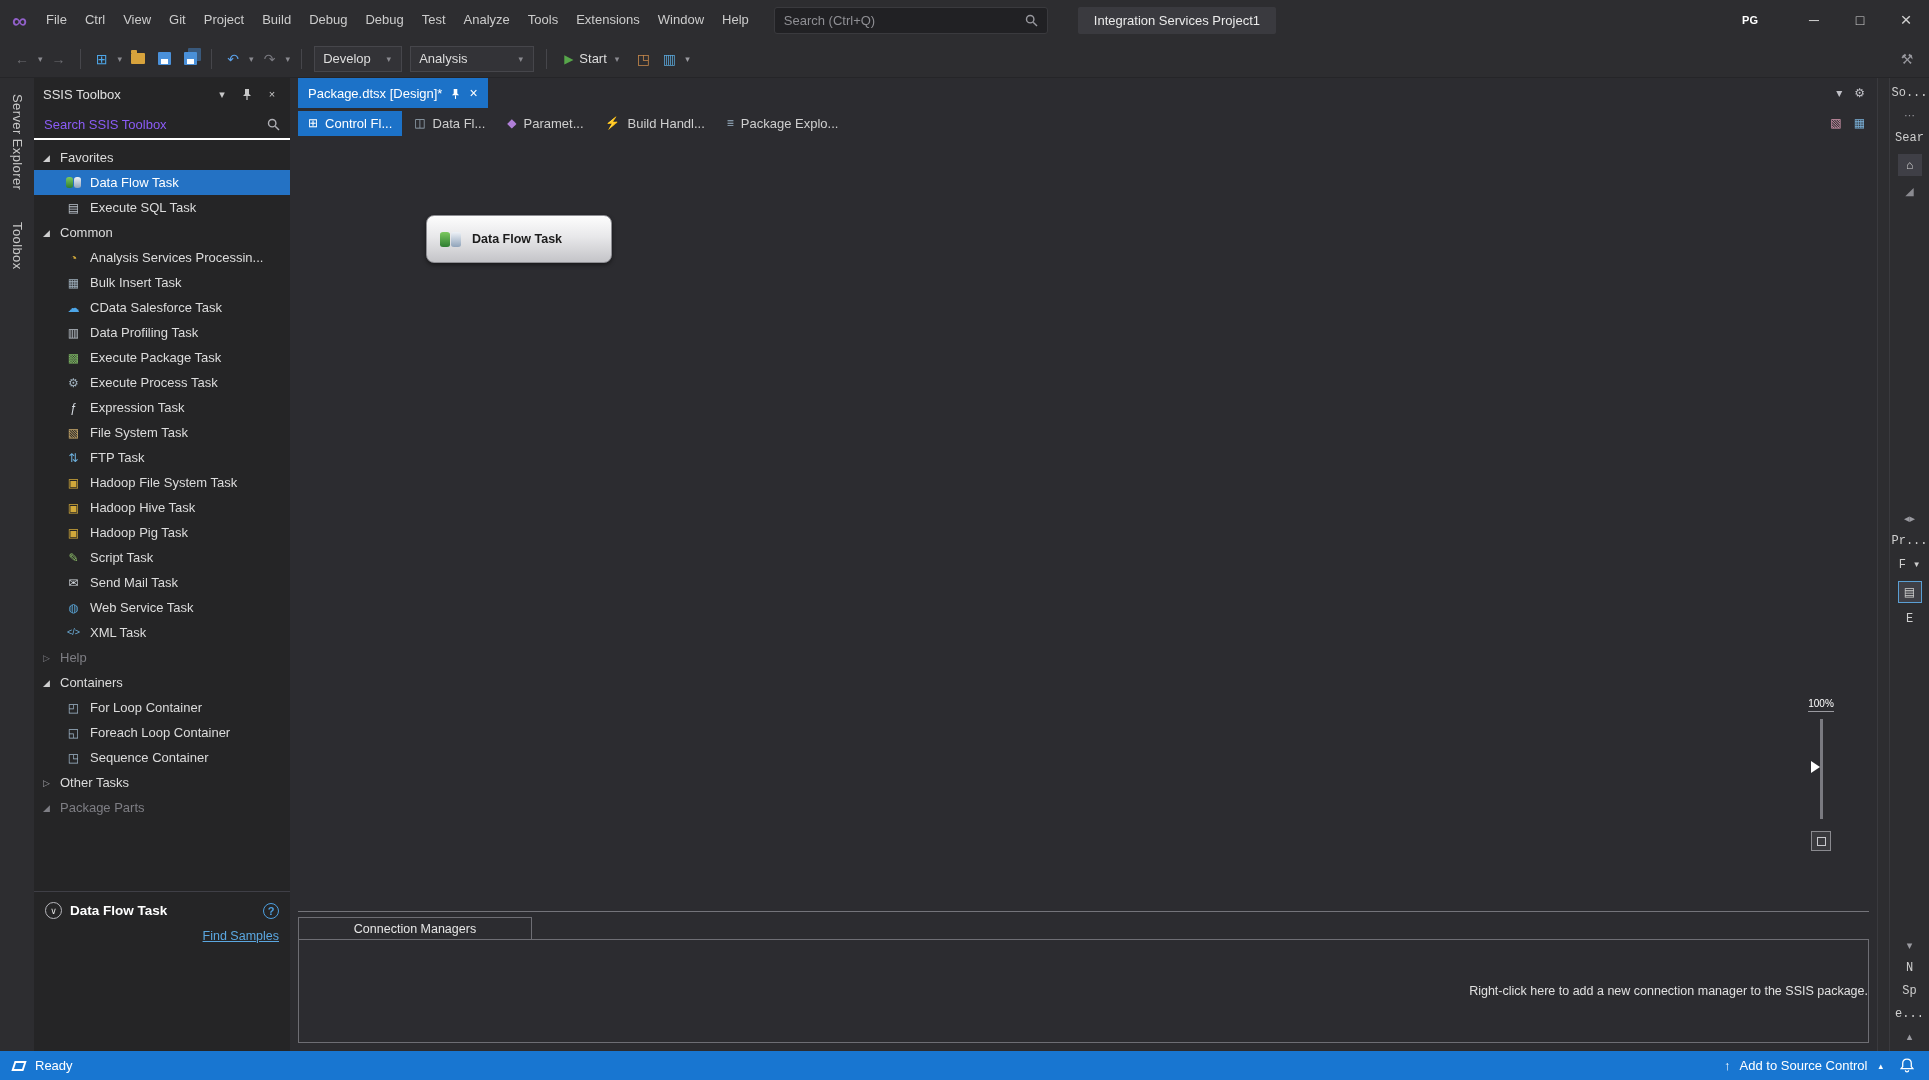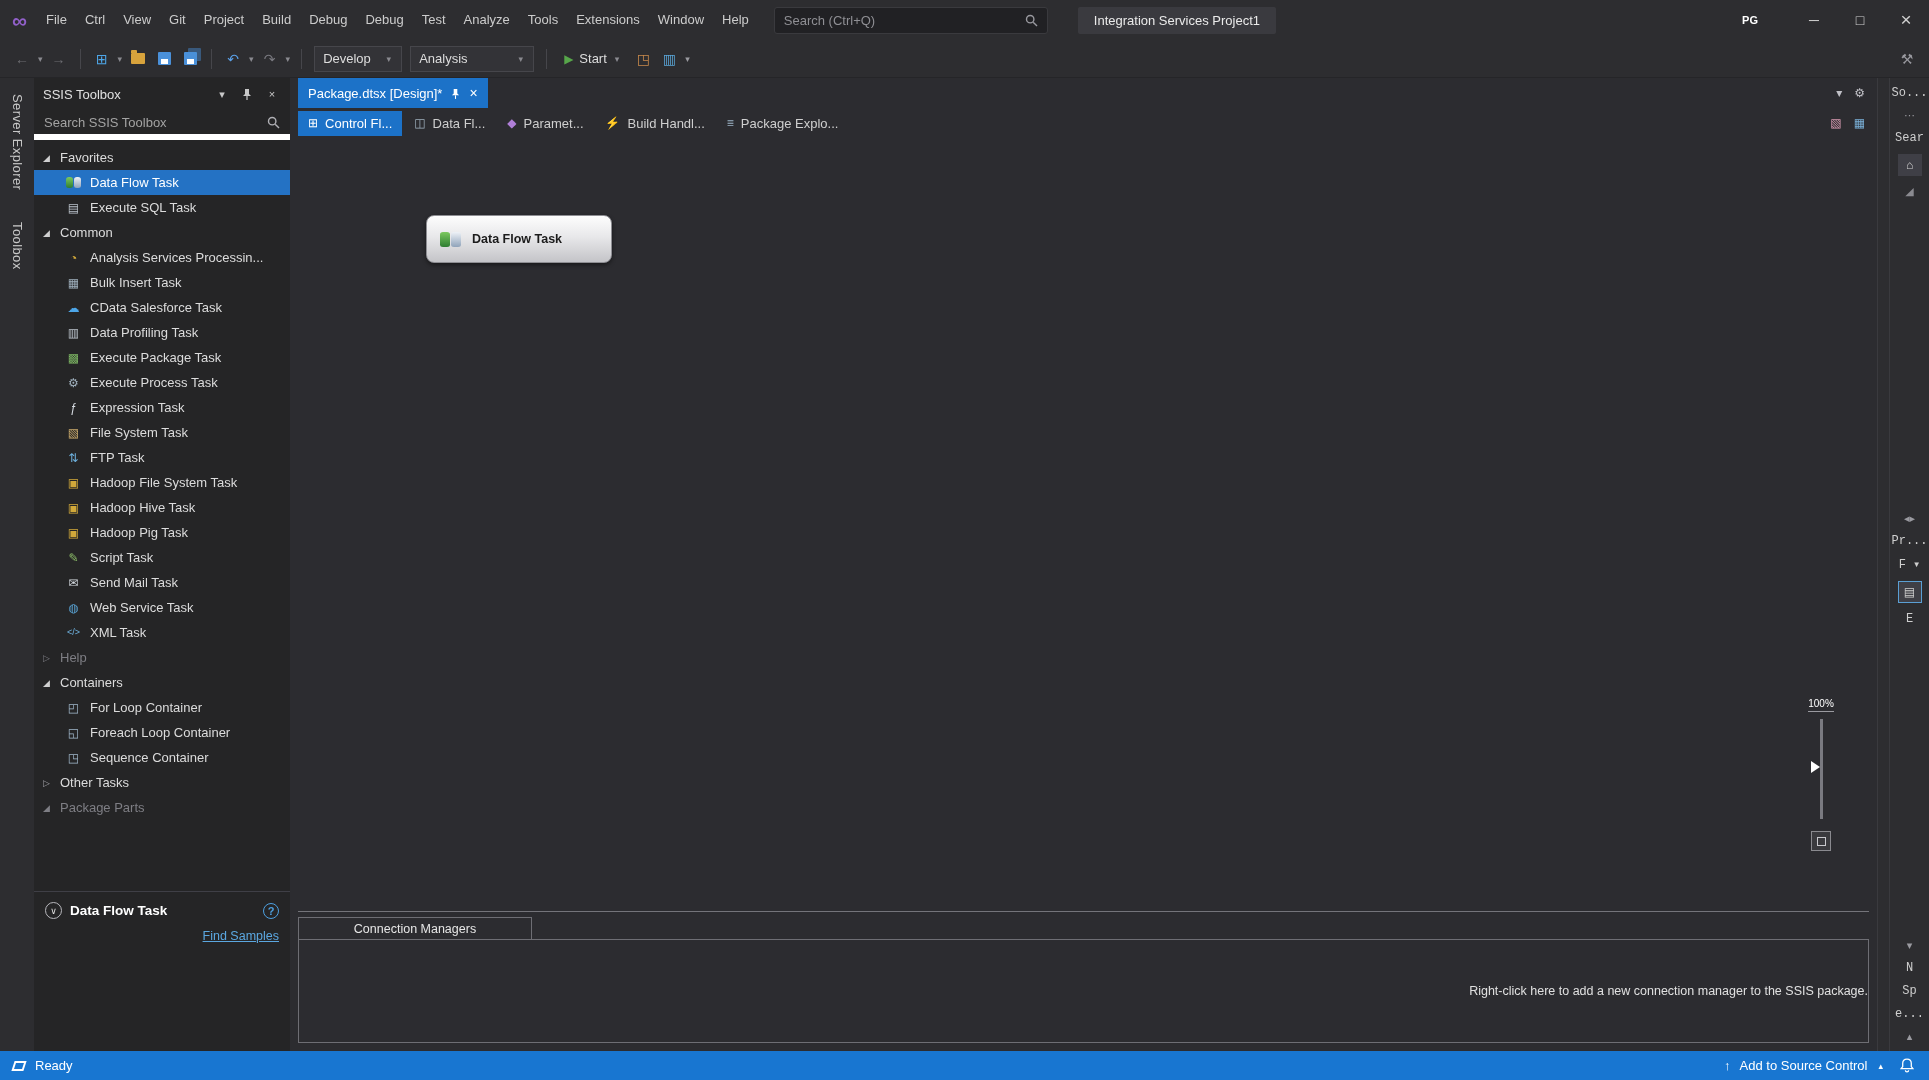--- a/index.html
+++ b/index.html
@@ -36,21 +36,21 @@
   
   .main{flex:1;display:flex;min-height:0;}
   .left-rail{width:34px;background:#2d2d30;display:flex;flex-direction:column;align-items:center;padding-top:16px;gap:32px;flex:0 0 auto;}
   .rail-tab{writing-mode:vertical-rl;font-size:13px;color:#c8c8c8;letter-spacing:.4px;white-space:nowrap;}
 
   
   .toolbox{width:256px;background:#252526;display:flex;flex-direction:column;flex:0 0 auto;}
   .tbx-header{height:32px;display:flex;align-items:center;padding:0 9px;font-size:13px;color:#e0e0e0;gap:7px;flex:0 0 auto;}
   .tbx-header .title{flex:1;white-space:nowrap;}
   .hdr-ic{width:18px;text-align:center;font-size:11px;color:#c8c8c8;display:flex;align-items:center;justify-content:center;}
-  .tbx-search{height:30px;display:flex;align-items:center;justify-content:space-between;padding:0 10px;color:#a3a3a3;font-size:13px;border-bottom:6px solid #ffffff;flex:0 0 auto;}
+  .tbx-search{height:30px;display:flex;align-items:center;justify-content:space-between;padding:0 10px;color:#8b5cf6;font-size:13px;border-bottom:2px solid #ffffff;flex:0 0 auto;}
   .tbx-tree{flex:1;overflow:hidden;padding-top:5px;font-size:13px;color:#dcdcdc;}
   .sec-header{height:25px;display:flex;align-items:center;gap:7px;padding-left:9px;white-space:nowrap;}
   .sec-arrow{font-size:9px;width:10px;}
   .sec-header.dimmed{color:#7e7e84;}
   .tb-item{height:25px;display:flex;align-items:center;gap:8px;padding-left:31px;white-space:nowrap;overflow:hidden;}
   .tb-item.selected{background:var(--selection);color:#fff;}
   .tb-icon{width:17px;display:inline-flex;justify-content:center;font-size:12px;line-height:1;flex:0 0 auto;}
   .cyl-icon{display:inline-flex;gap:1px;align-items:center;}
   .cyl-icon i{width:7px;height:11px;border-radius:3px/2.5px;display:block;}
   .cyl-icon .c1{background:linear-gradient(#7cc95f,#2e7d32);}

